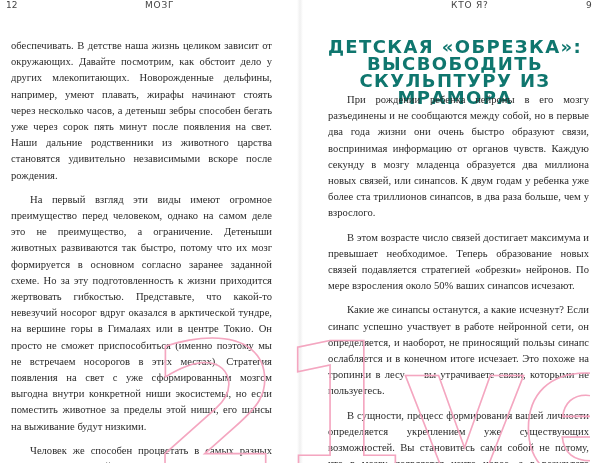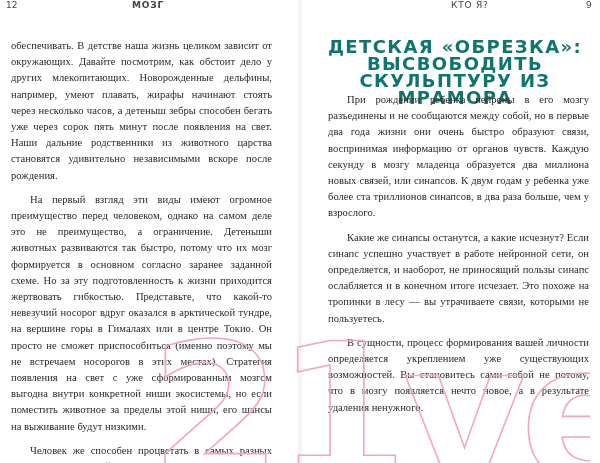--- a/index.html
+++ b/index.html
@@ -22,36 +22,37 @@
                    font-family:"DejaVu Sans","Liberation Sans",sans-serif; font-weight:bold;
                    font-size:18px; line-height:17px; letter-spacing:1.4px;
                    text-align:center; color:#0f766e; }
   .watermark { position:absolute; left:150px; top:330px; width:440px; height:140px; pointer-events:none; }
 </style>
 </head>
 <body>
 
 <div class="page page-left">
   <span class="folio" style="left:6px;">12</span>
-  <span class="running-head" style="left:132px;font-weight:bold;">МОЗГ</span>
+  <span class="running-head" style="left:145px;">МОЗГ</span>
   <div class="text" style="left:3px; top:30px; width:277px;">
     <p>обеспечивать. В детстве наша жизнь целиком зависит от окружающих. Давайте посмотрим, как обстоит дело у других млекопитающих. Новорожденные дельфины, например, умеют плавать, жирафы начинают стоять через несколько часов, а детеныш зебры способен бегать уже через сорок пять минут после появления на свет. Наши дальние родственники из животного царства становятся удивительно независимыми вскоре после рождения.</p>
     <p class="indent">На первый взгляд эти виды имеют огромное преимущество перед человеком, однако на самом деле это не преимущество, а ограничение. Детеныши животных развиваются так быстро, потому что их мозг формируется в основном согласно заранее заданной схеме. Но за эту подготовленность к жизни приходится жертвовать гибкостью. Представьте, что какой-то невезучий носорог вдруг оказался в арктической тундре, на вершине горы в Гималаях или в центре Токио. Он просто не сможет приспособиться (именно поэтому мы не встречаем носорогов в этих местах). Стратегия появления на свет с уже сформированным мозгом выгодна внутри конкретной ниши экосистемы, но если поместить животное за пределы этой ниши, его шансы на выживание будут низкими.</p>
     <p class="indent">Человек же способен процветать в самых разных условиях, от ледяной тундры и высоких гор до центра мегаполиса. Это возможно потому, что люди рождаются с мозгом, совсем не подготовленным к жизни. Вместо того чтобы появляться на свет уже окончательно сформированным — или «жестко запрограммированным», — человек может позволить себе, чтобы жизненный опыт формировал его мозг. Это ведет к долгому периоду беспомощности, когда юный мозг медленно меняется под влиянием окружающей среды. Он «программируется жизнью».</p>
   </div>
 </div>
 
 <div class="gutter"></div>
 
 <div class="page page-right">
   <span class="running-head" style="left:147px;">КТО Я?</span>
   <span class="folio" style="left:282px;">9</span>
   <div class="chapter-title">ДЕТСКАЯ «ОБРЕЗКА»: ВЫСВОБОДИТЬ СКУЛЬПТУРУ ИЗ МРАМОРА</div>
   <div class="text" style="left:16px; top:84px; width:277px;">
     <p class="indent">При рождении ребенка нейроны в его мозгу разъединены и не сообщаются между собой, но в первые два года жизни они очень быстро образуют связи, воспринимая информацию от органов чувств. Каждую секунду в мозгу младенца образуется два миллиона новых связей, или синапсов. К двум годам у ребенка уже более ста триллионов синапсов, в два раза больше, чем у взрослого.</p>
+    <p class="indent">В этом возрасте число связей достигает максимума и превышает необходимое. Теперь образование новых связей подавляется стратегией «обрезки» нейронов. По мере взросления около 50% ваших синапсов исчезают.</p>
     <p class="indent">Какие же синапсы останутся, а какие исчезнут? Если синапс успешно участвует в работе нейронной сети, он определяется, и наоборот, не приносящий пользы синапс ослабляется и в конечном итоге исчезает. Это похоже на тропинки в лесу — вы утрачиваете связи, которыми не пользуетесь.</p>
     <p class="indent">В сущности, процесс формирования вашей личности определяется укреплением уже существующих возможностей. Вы становитесь сами собой не потому, что в мозгу появляется нечто новое, а в результате удаления ненужного.</p>
 
   </div>
 </div>
 
 <svg class="watermark" viewBox="0 0 440 140">
   <text x="0" y="150" font-family="DejaVu Sans, sans-serif" font-weight="bold" font-size="190" fill="none" stroke="#f4a6c0" stroke-width="1.6" letter-spacing="-6">21vek</text>
 </svg>
 

